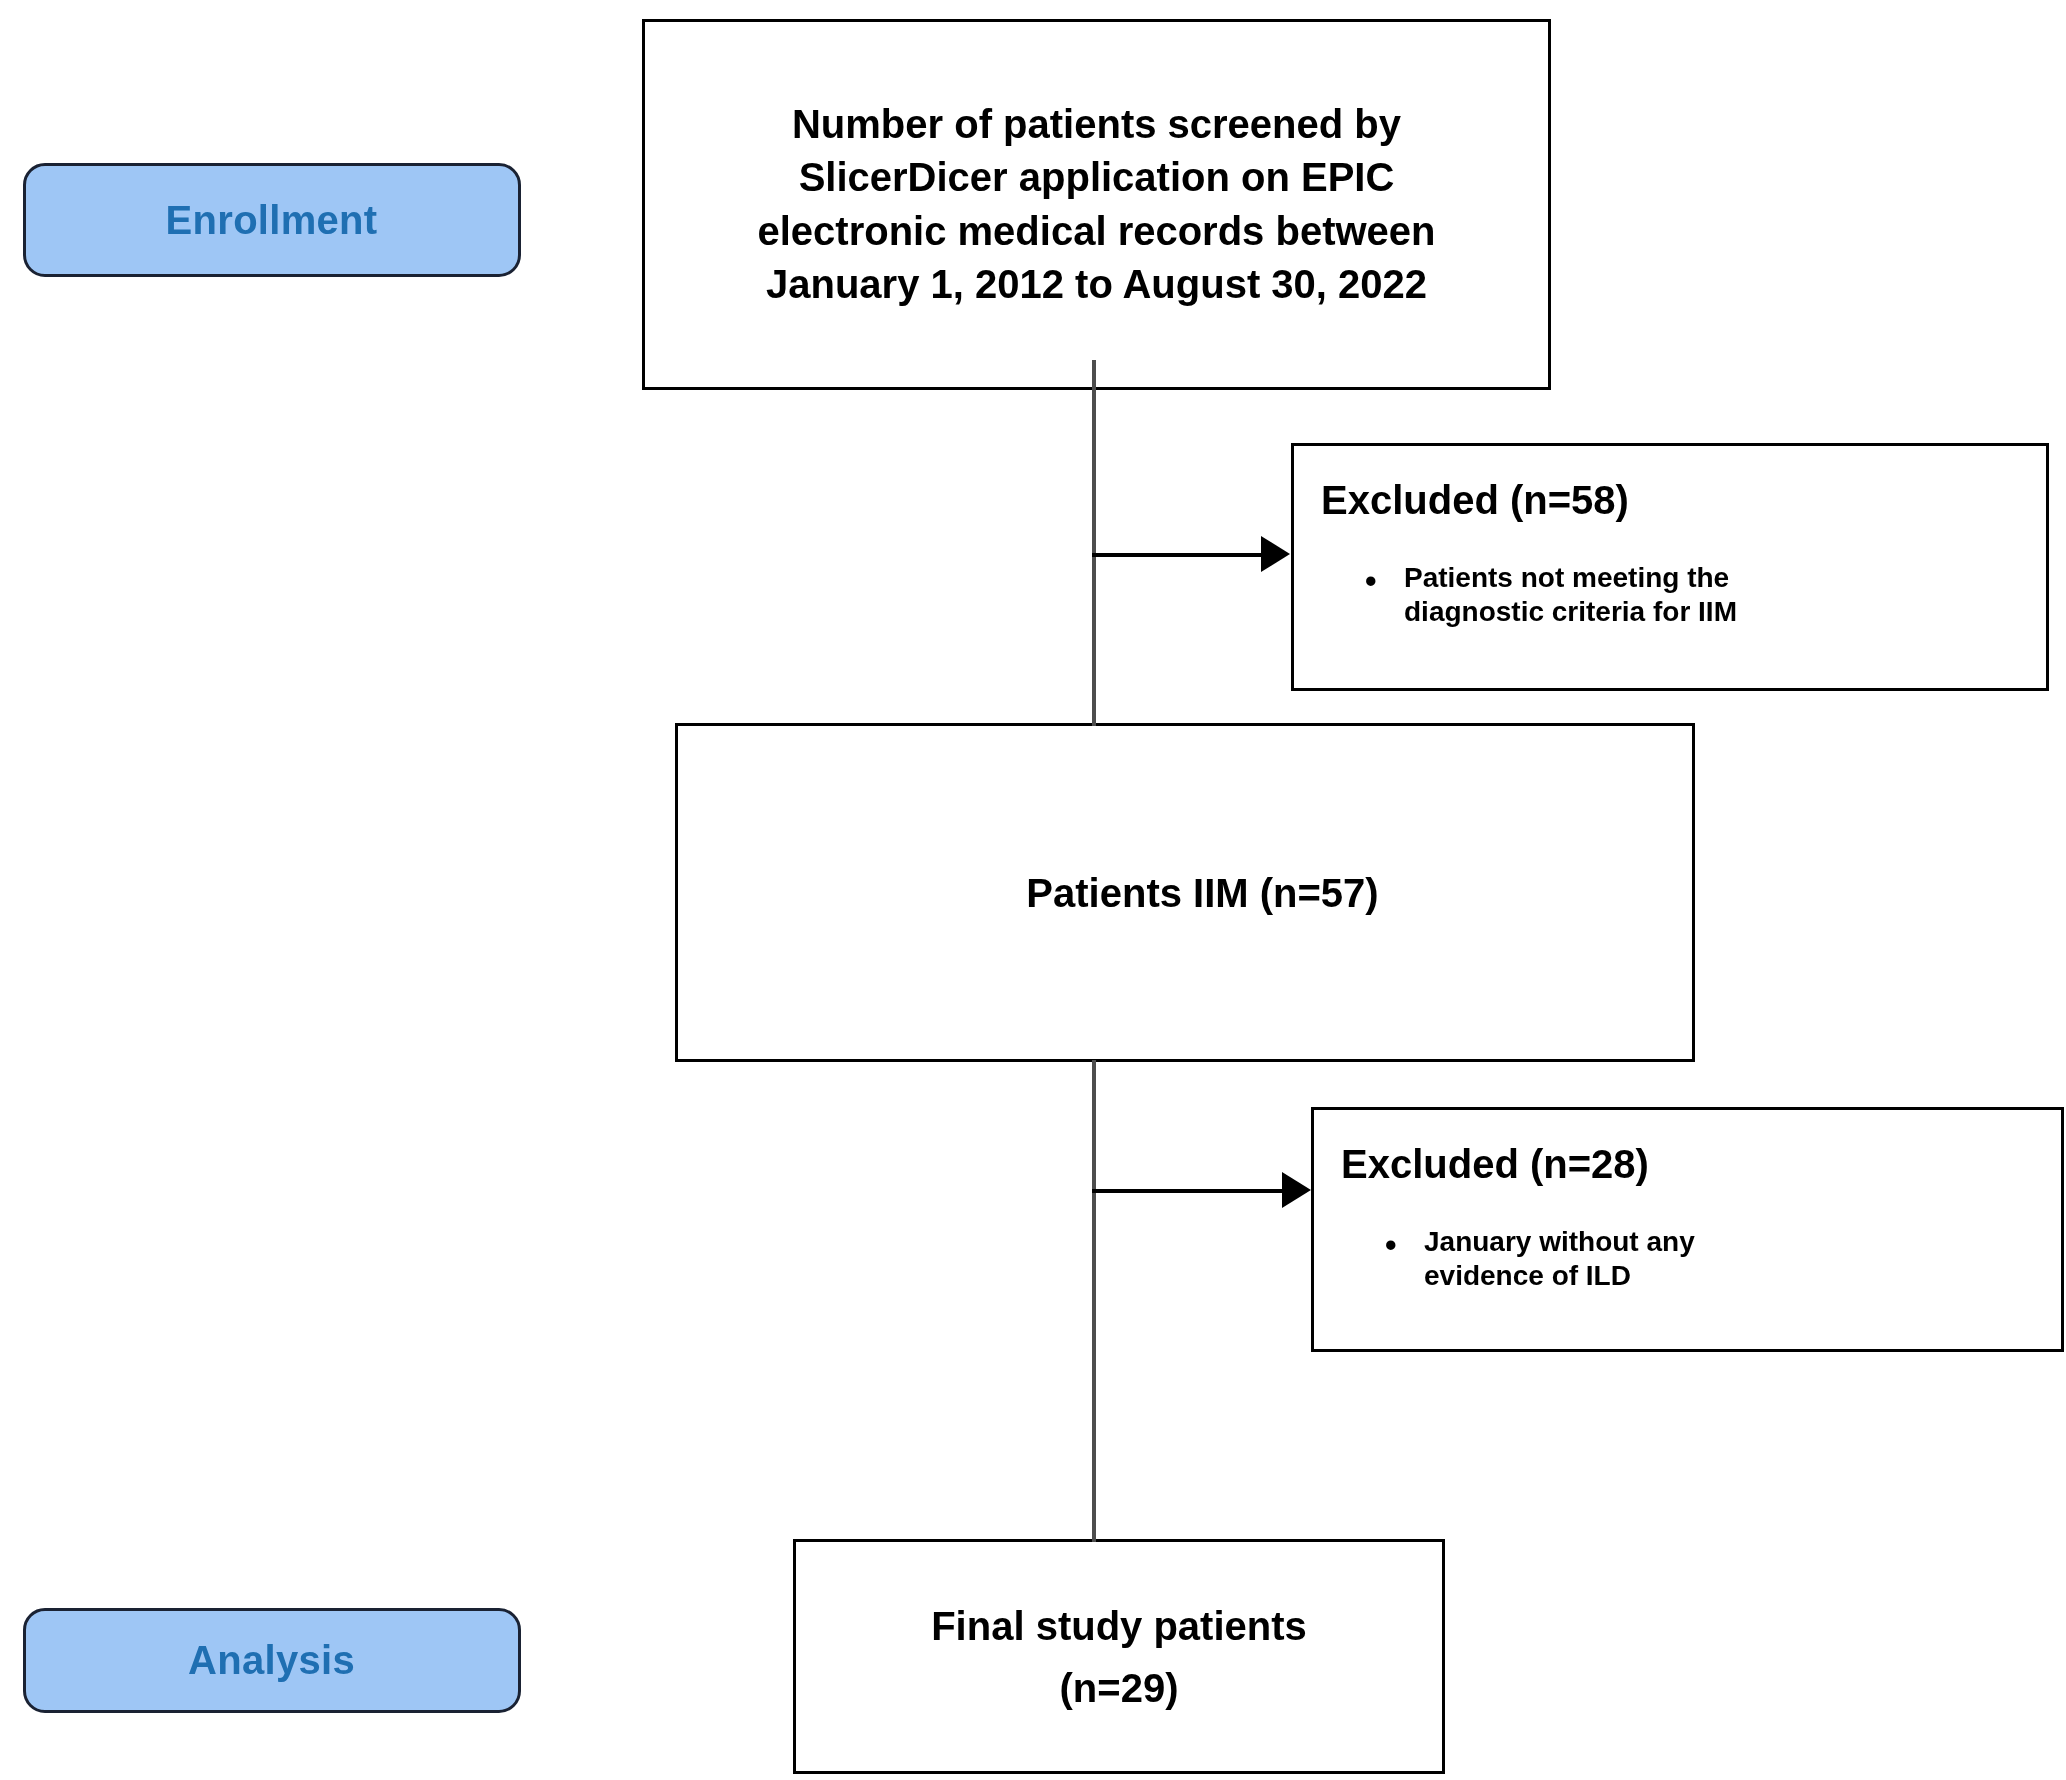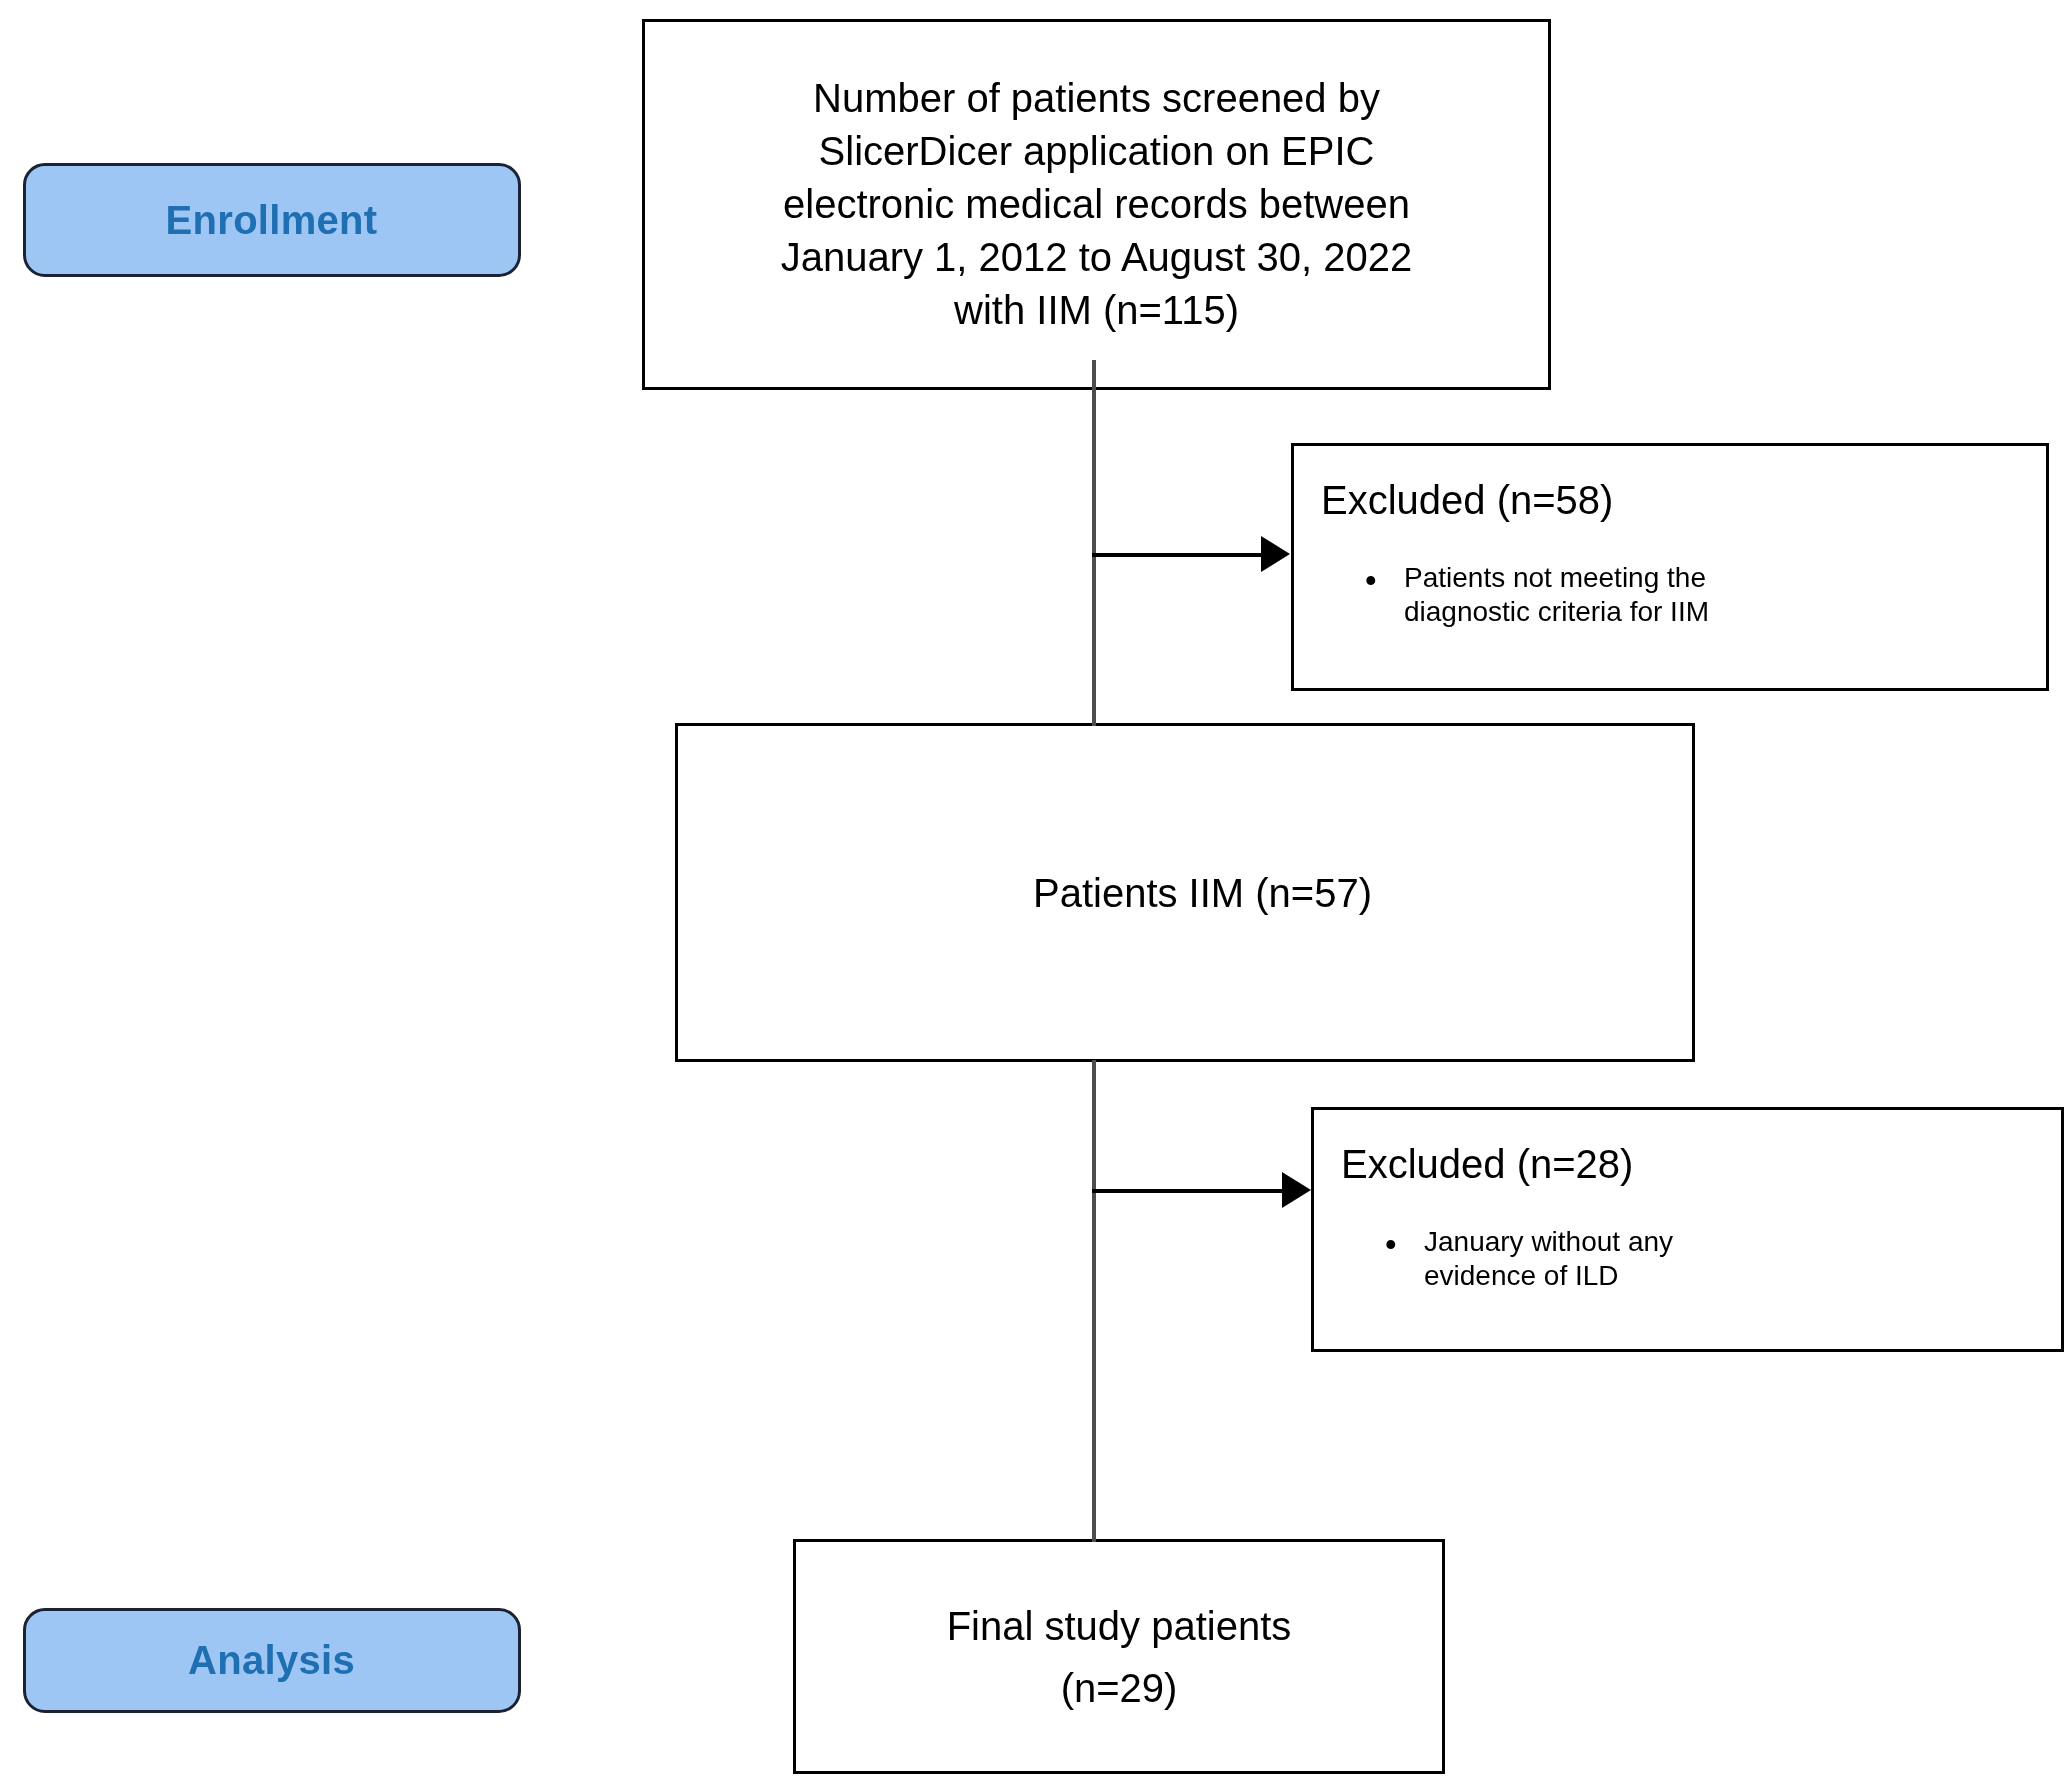--- a/index.html
+++ b/index.html
@@ -41,20 +41,21 @@
     font-size: 40px;
   }
 
   
   .flow-box {
     position: absolute;
     box-sizing: border-box;
     background: #ffffff;
     border: 3.2px solid #000000;
     color: #000000;
+    font-weight: bold;
   }
   .flow-box .box-inner {
     width: 100%;
     height: 100%;
     display: flex;
     flex-direction: column;
     justify-content: center;
   }
 
   
@@ -172,21 +173,20 @@
   <div class="stage-pill" id="stage-enrollment" style="background:#9EC6F5; color:#1F6FB2;">
     <span>Enrollment</span>
   </div>
 
   <div class="flow-box" id="box-screened">
     <div class="box-inner">
       <div class="line">Number of patients screened by</div>
       <div class="line">SlicerDicer application on EPIC</div>
       <div class="line">electronic medical records between</div>
       <div class="line">January 1, 2012 to August 30, 2022</div>
-      <div class="line">with IIM (n=115)</div>
     </div>
   </div>
 
   <div class="flow-box excl-box" id="box-excluded-1">
     <div class="box-inner">
       <div class="excl-title">Excluded (n=58)</div>
       <div class="bullet-row">
         <span class="bullet-dot">•</span>
         <span class="bullet-text">
           <span>Patients not meeting the</span><br>

